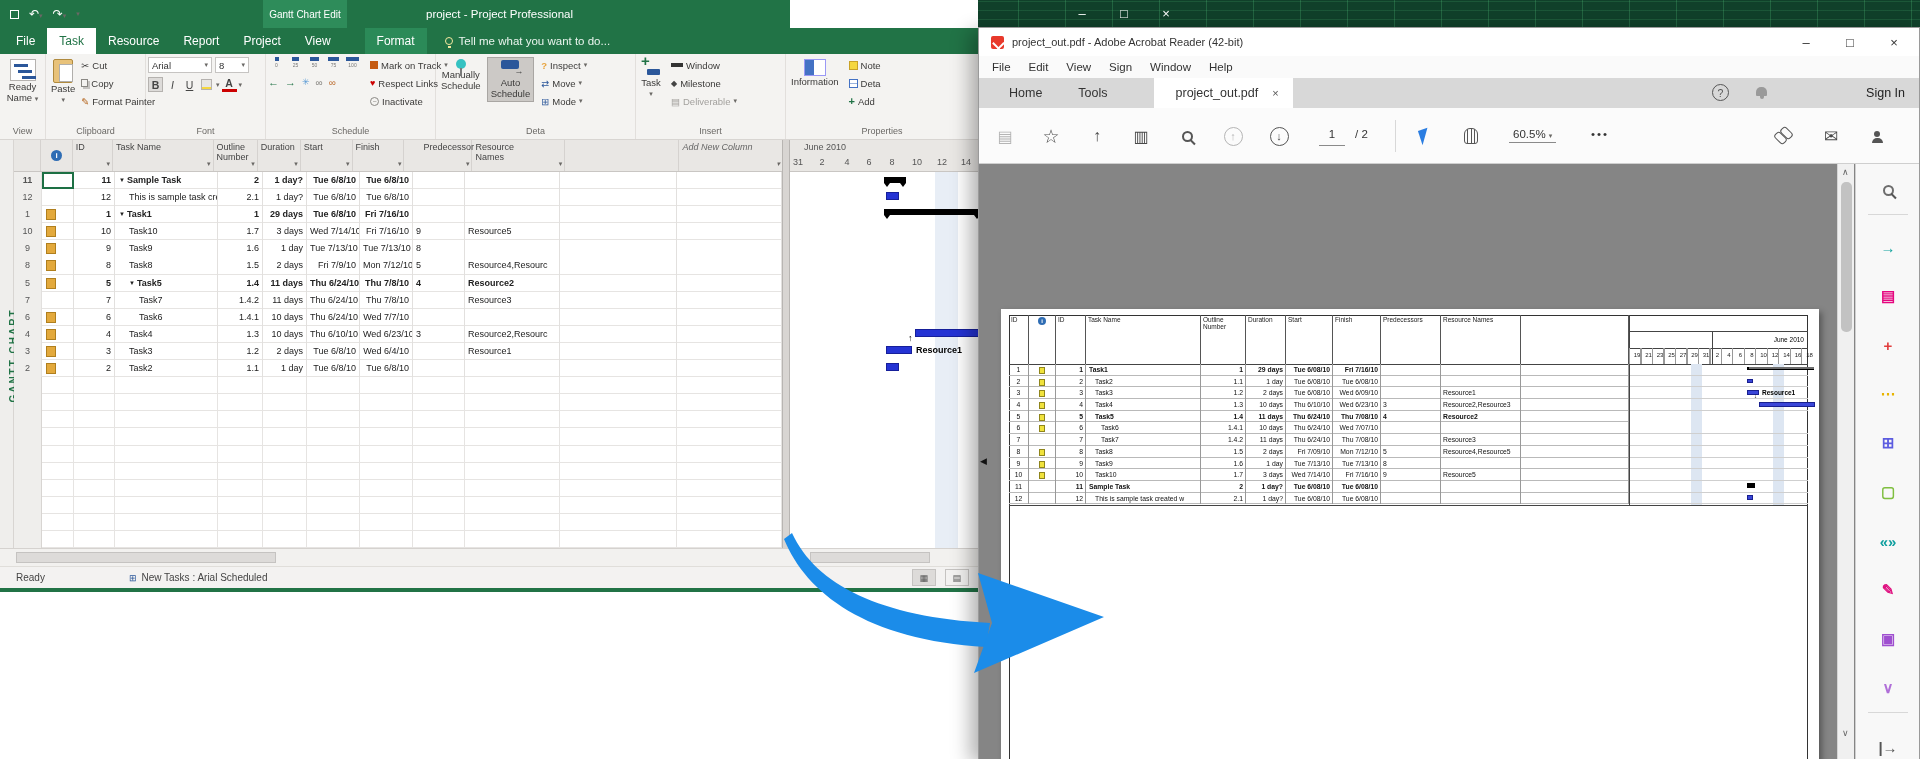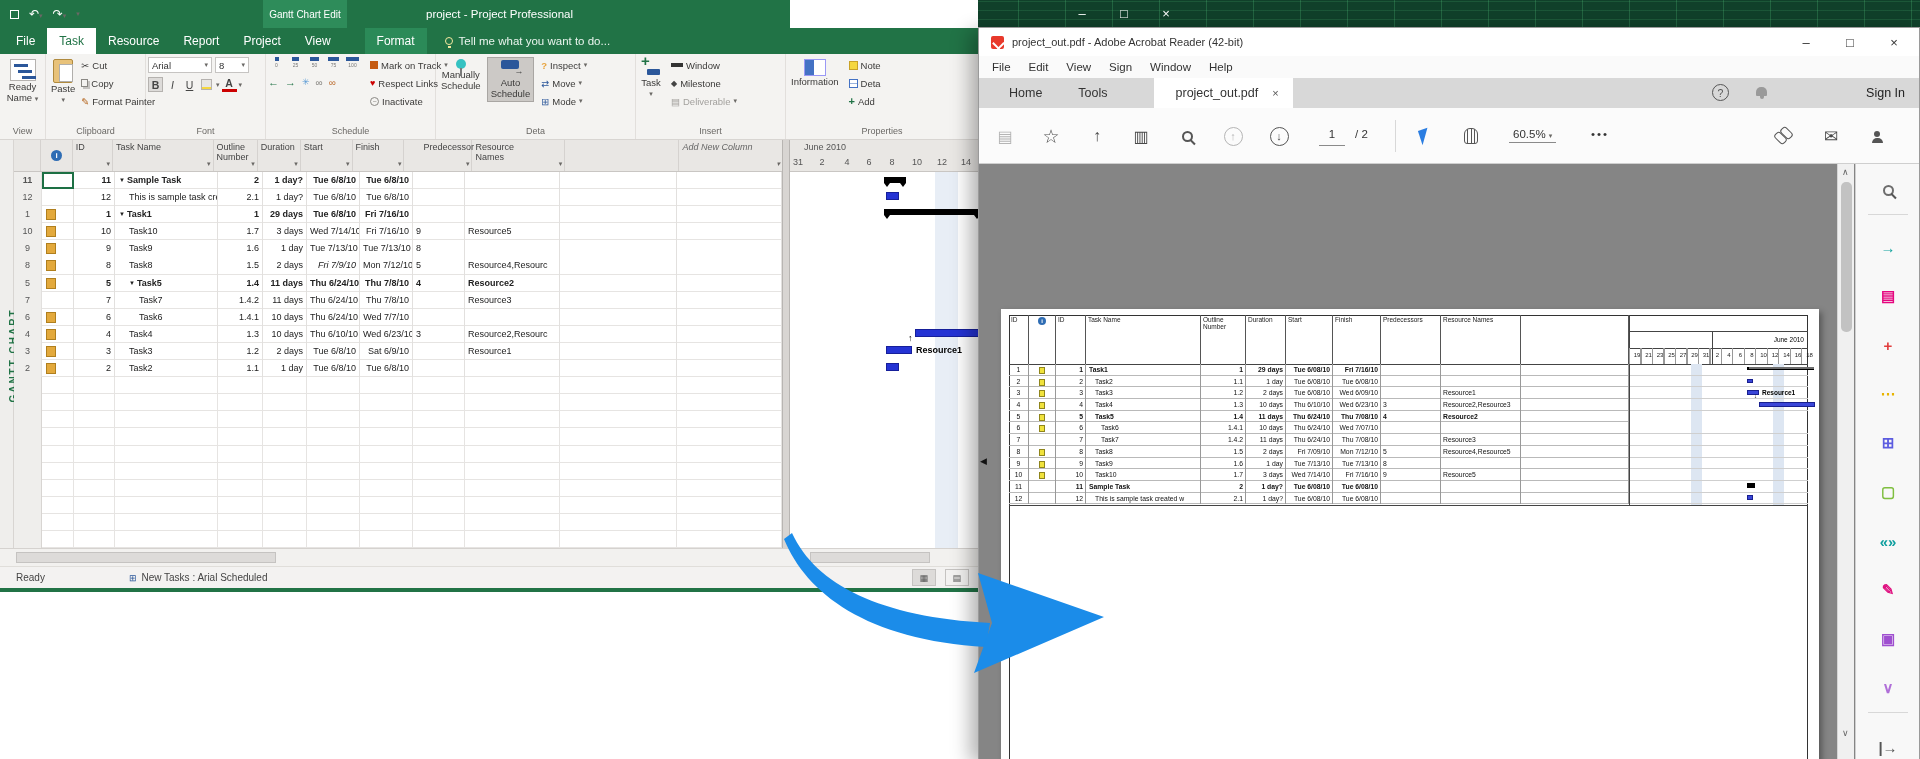--- a/index.html
+++ b/index.html
@@ -547,21 +547,21 @@
         </div>
         <div class="mrow">
           <div class="mc rn" style="width: 28px;">8</div>
           <div class="mc ic" style="width: 32px;">
             <span class="noteic"></span>
           </div>
           <div class="mc num" style="width: 41px;">8</div>
           <div class="mc nm" style="width: 103px; padding-left: 14px;">Task8</div>
           <div class="mc num" style="width: 45px;">1.5</div>
           <div class="mc num" style="width: 44px;">2 days</div>
-          <div class="mc num" style="width: 53px; font-style: italic;">Fri 7/9/10</div>
+          <div class="mc num" style="width: 53px;">Fri 7/9/10</div>
           <div class="mc num" style="width: 53px;">Mon 7/12/10</div>
           <div class="mc" style="width: 52px;">5</div>
           <div class="mc" style="width: 95px;">Resource4,Resourc</div>
           <div class="mc" style="width: 117px;"></div>
           <div class="mc" style="width: 105px;"></div>
         </div>
         <div class="mrow">
           <div class="mc rn" style="width: 28px;">5</div>
           <div class="mc ic" style="width: 32px;">
             <span class="noteic"></span>
@@ -626,21 +626,21 @@
         <div class="mrow">
           <div class="mc rn" style="width: 28px;">3</div>
           <div class="mc ic" style="width: 32px;">
             <span class="noteic"></span>
           </div>
           <div class="mc num" style="width: 41px;">3</div>
           <div class="mc nm" style="width: 103px; padding-left: 14px;">Task3</div>
           <div class="mc num" style="width: 45px;">1.2</div>
           <div class="mc num" style="width: 44px;">2 days</div>
           <div class="mc num" style="width: 53px;">Tue 6/8/10</div>
-          <div class="mc num" style="width: 53px;">Sat 6/9/10</div>
+          <div class="mc num" style="width: 53px;">Wed 6/4/10</div>
           <div class="mc" style="width: 52px;"></div>
           <div class="mc" style="width: 95px;">Resource1</div>
           <div class="mc" style="width: 117px;"></div>
           <div class="mc" style="width: 105px;"></div>
         </div>
         <div class="mrow">
           <div class="mc rn" style="width: 28px;">2</div>
           <div class="mc ic" style="width: 32px;">
             <span class="noteic"></span>
           </div>

